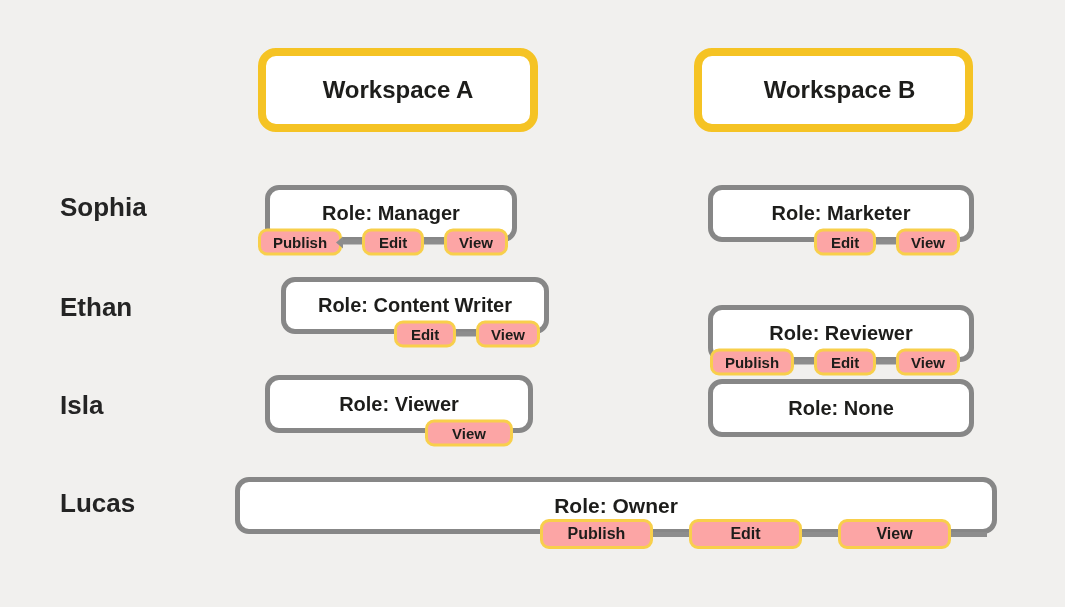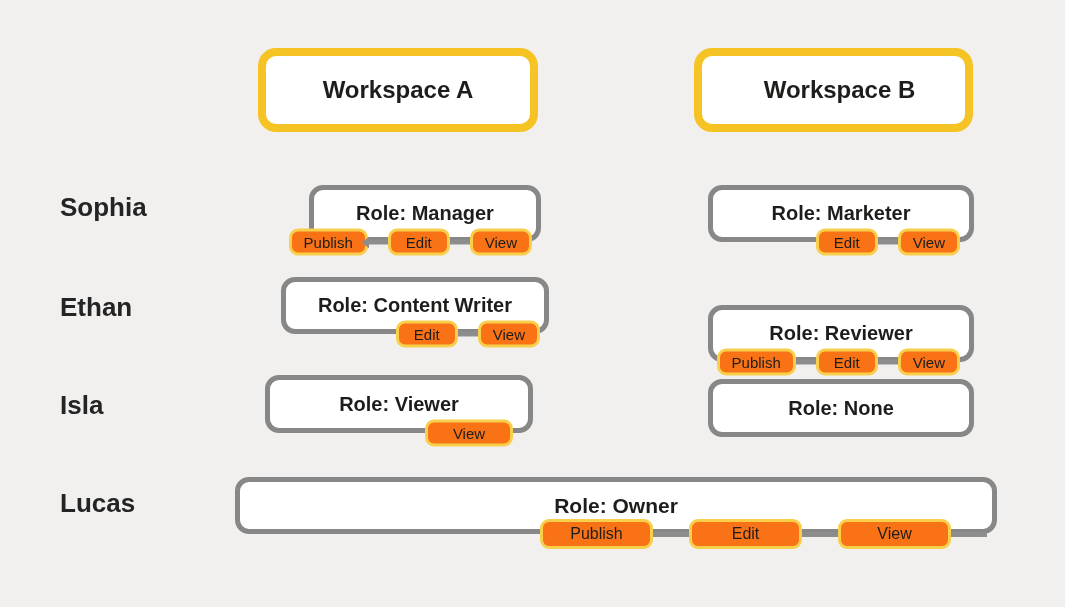--- a/index.html
+++ b/index.html
@@ -44,27 +44,27 @@
     white-space:nowrap;
   }
   .role-card.wide .role-text { font-size:21px; }
   .tags {
     position:absolute;
     bottom:-5px;
     transform:translateY(50%);
     display:flex; align-items:center;
   }
   .tag {
-    background:#f97316;
+    background:#fca5a5;
     border:3px solid #f8cf4b;
     border-radius:9px;
     padding:2px 12px;
     min-width:62px;
     text-align:center;
-    font-size:15px; font-weight:400; color:#1d1d1b;
+    font-size:15px; font-weight:700; color:#1d1d1b;
     white-space:nowrap;
   }
   .tag.roomy { min-width:88px; }
   .tag.lucas { min-width:113px; font-size:16px; padding:3px 14px; }
   .conn {
     position:relative;
     width:20px; height:5px;
     background:#8d8d8d;
     flex:0 0 auto;
   }
@@ -89,21 +89,21 @@
   </div>
   <div class="ws-header" style="left:694px;width:279px;padding-left:12px;">
     <span>Workspace B</span>
   </div>
 
   <div class="member-name" style="top:190px;">Sophia</div>
   <div class="member-name" style="top:290px;">Ethan</div>
   <div class="member-name" style="top:388px;">Isla</div>
   <div class="member-name" style="top:486px;">Lucas</div>
 
-  <div class="role-card" style="left:265px;top:185px;width:232px;margin-left:44px;">
+  <div class="role-card" style="left:265px;top:185px;width:252px;">
     <span class="role-text">Role: Manager</span>
     <div class="tags" style="right:4px;">
       <span class="tag">Publish</span>
       <span class="conn arrow"></span>
       <span class="tag">Edit</span>
       <span class="conn"></span>
       <span class="tag">View</span>
     </div>
   </div>
 

